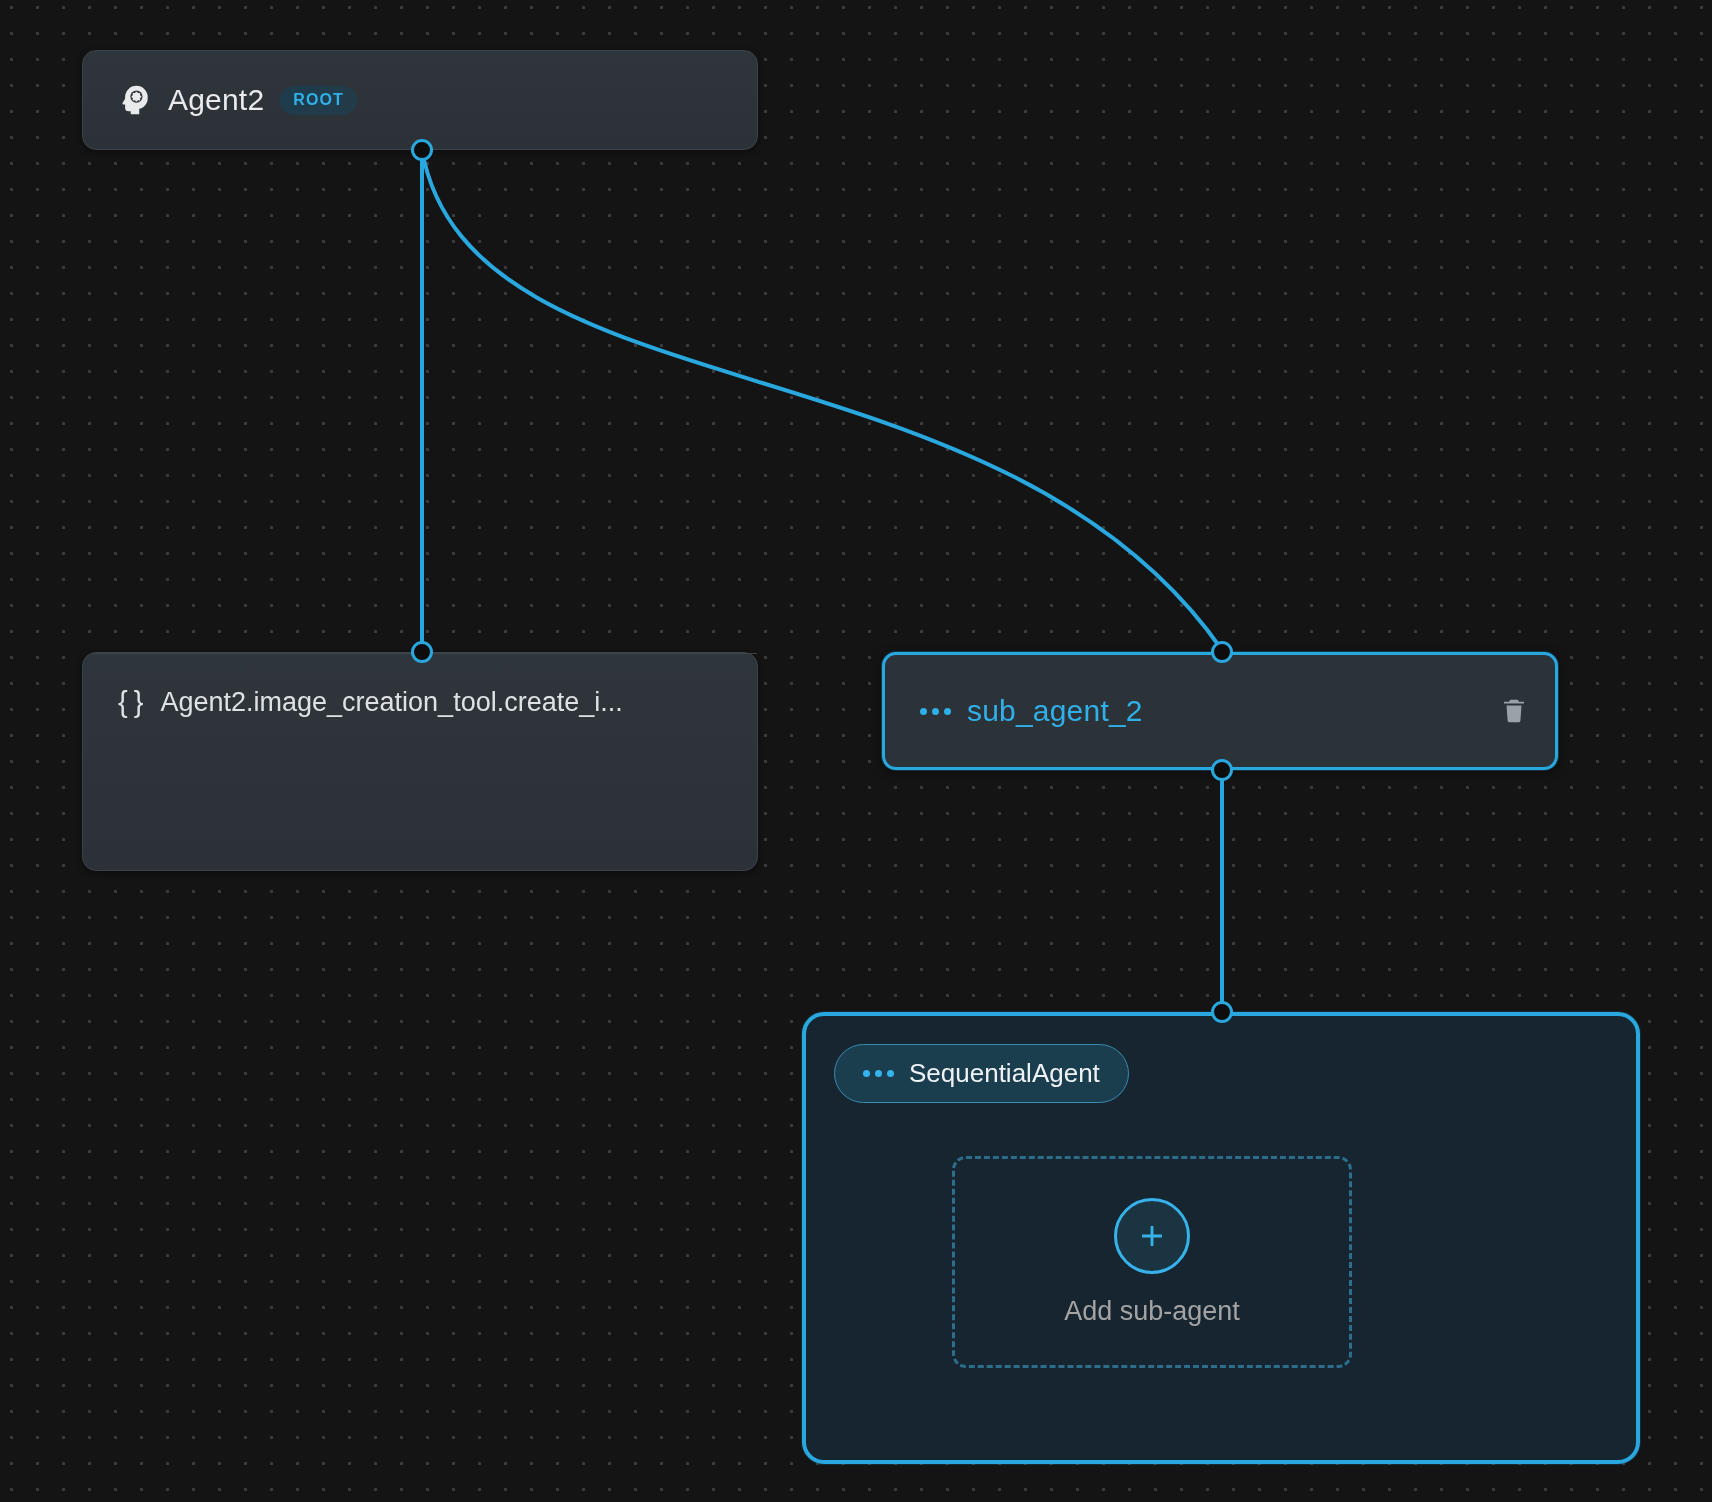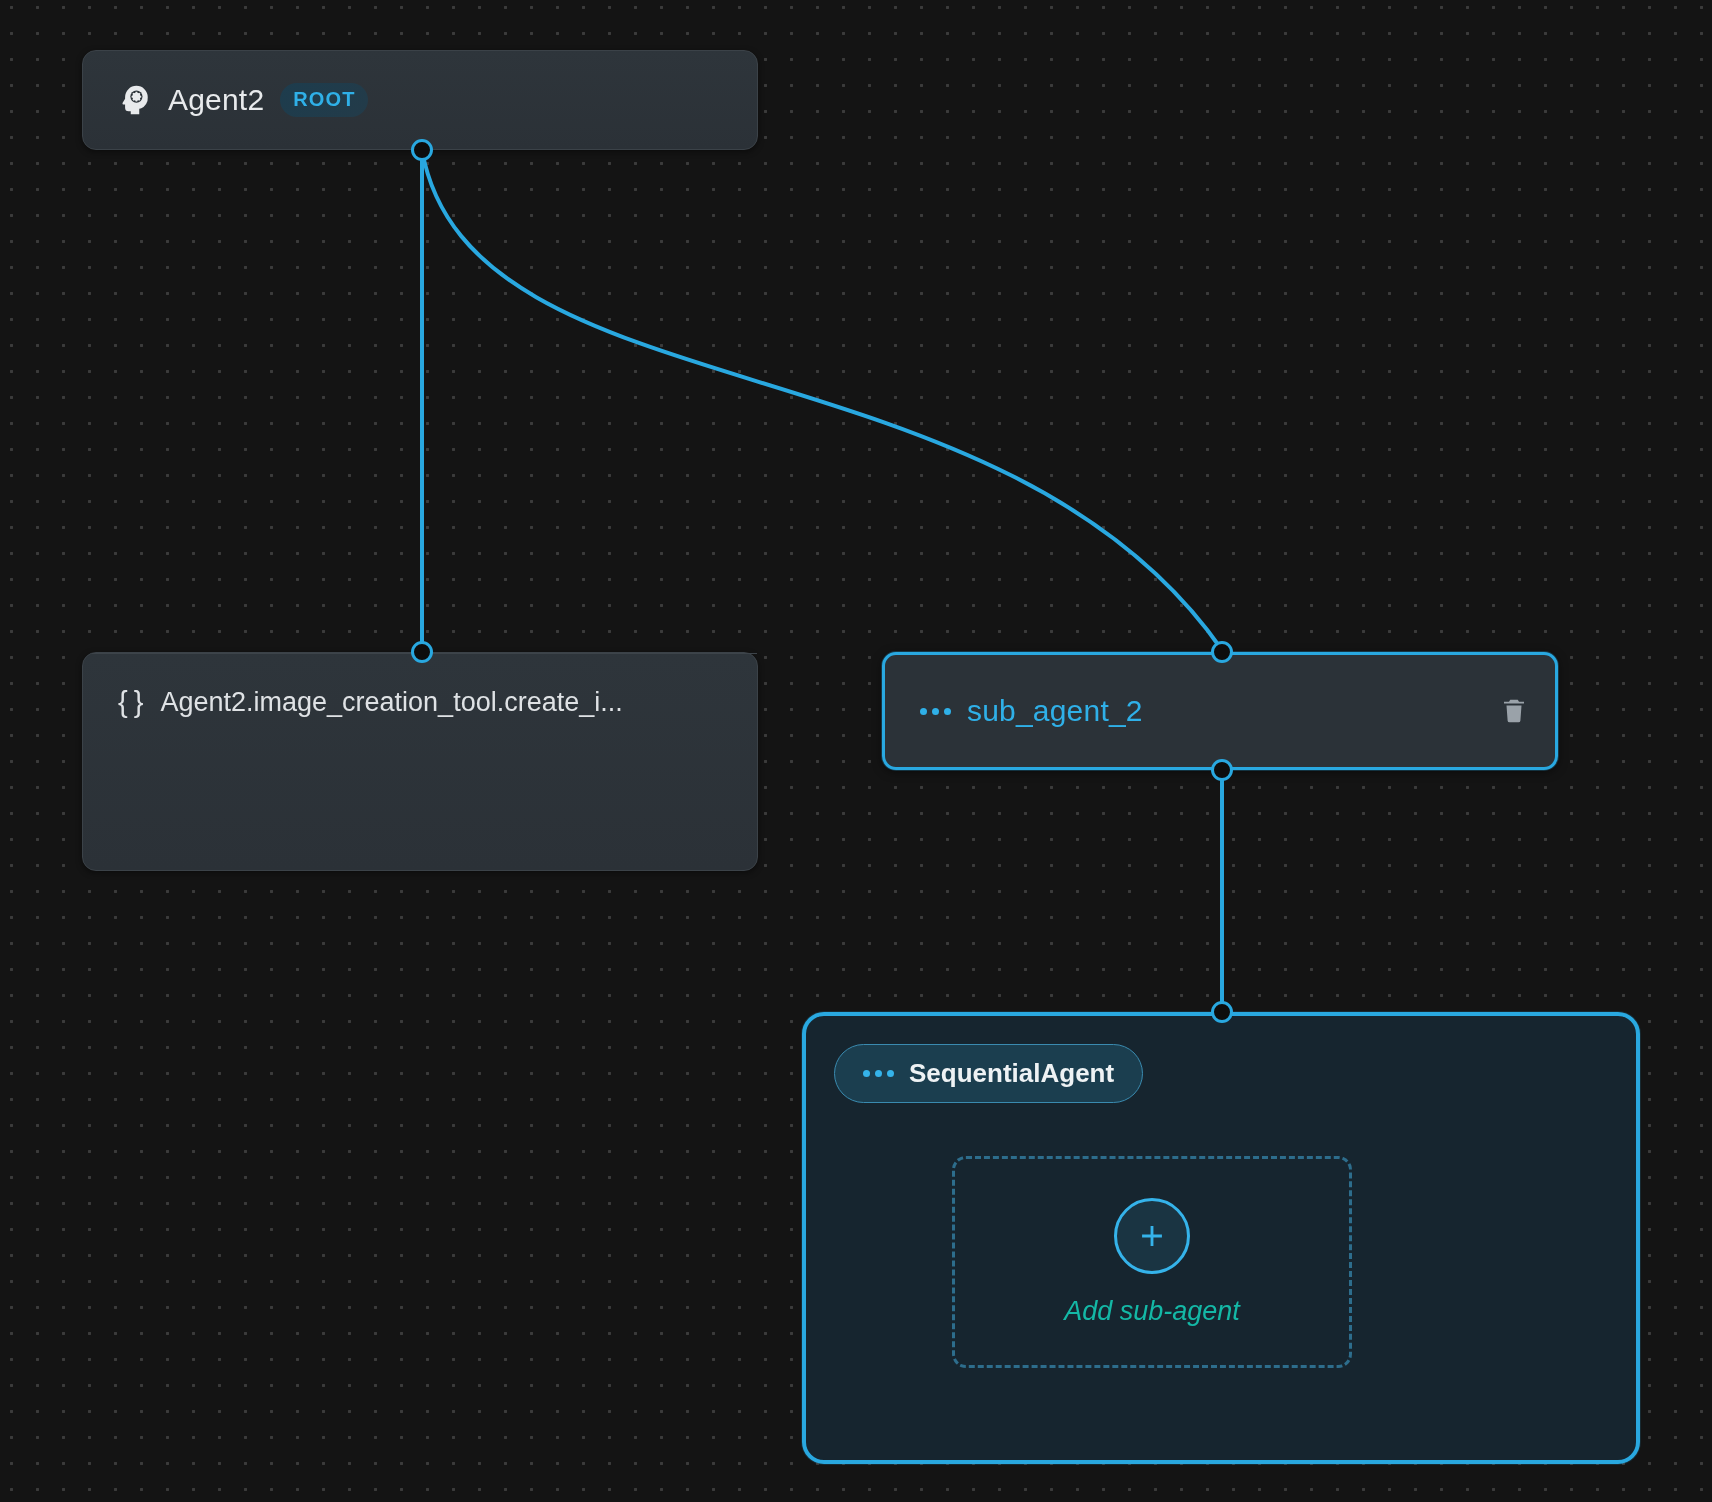--- a/index.html
+++ b/index.html
@@ -104,21 +104,21 @@
 
   
   .badge-root {
     display: inline-flex;
     align-items: center;
     justify-content: center;
     padding: 5px 13px 6px;
     border-radius: 999px;
     background: linear-gradient(135deg, #1d3c4d 0%, #233b49 100%);
     color: #2fb0e8;
-    font-size: 20px;
+    font-size: 16px;
     font-weight: 700;
     letter-spacing: 1.1px;
   }
 
   
   .node-divider {
     height: 1px;
     background: #3d444a;
     margin: 0;
   }
@@ -169,21 +169,20 @@
     top: 28px;
     display: inline-flex;
     align-items: center;
     gap: 15px;
     padding: 13px 28px;
     border-radius: 999px;
     background: #1b3e4f;
     border: 1px solid #3a8bb0;
     color: #eef2f4;
     font-size: 26px;
-    font-weight: bold;
   }
   .group-badge .dots-icon i { background: #35b3ea; }
 
   .dropzone {
     position: absolute;
     box-sizing: border-box;
     border: 3px dashed #2d6d8c;
     border-radius: 14px;
     display: flex;
     flex-direction: column;
@@ -197,22 +196,21 @@
     border-radius: 50%;
     border: 3px solid #35b3ea;
     display: flex;
     align-items: center;
     justify-content: center;
     background: rgba(43,120,155,.18);
   }
   .plus-circle svg { display: block; }
   .dropzone-label {
     font-size: 27px;
-    color: #14b8a6;
-    font-style: italic;
+    color: #a3a3a3;
   }
 
   
   .handle {
     position: absolute;
     width: 22px;
     height: 22px;
     box-sizing: border-box;
     border-radius: 50%;
     background: #0d0d0d;

